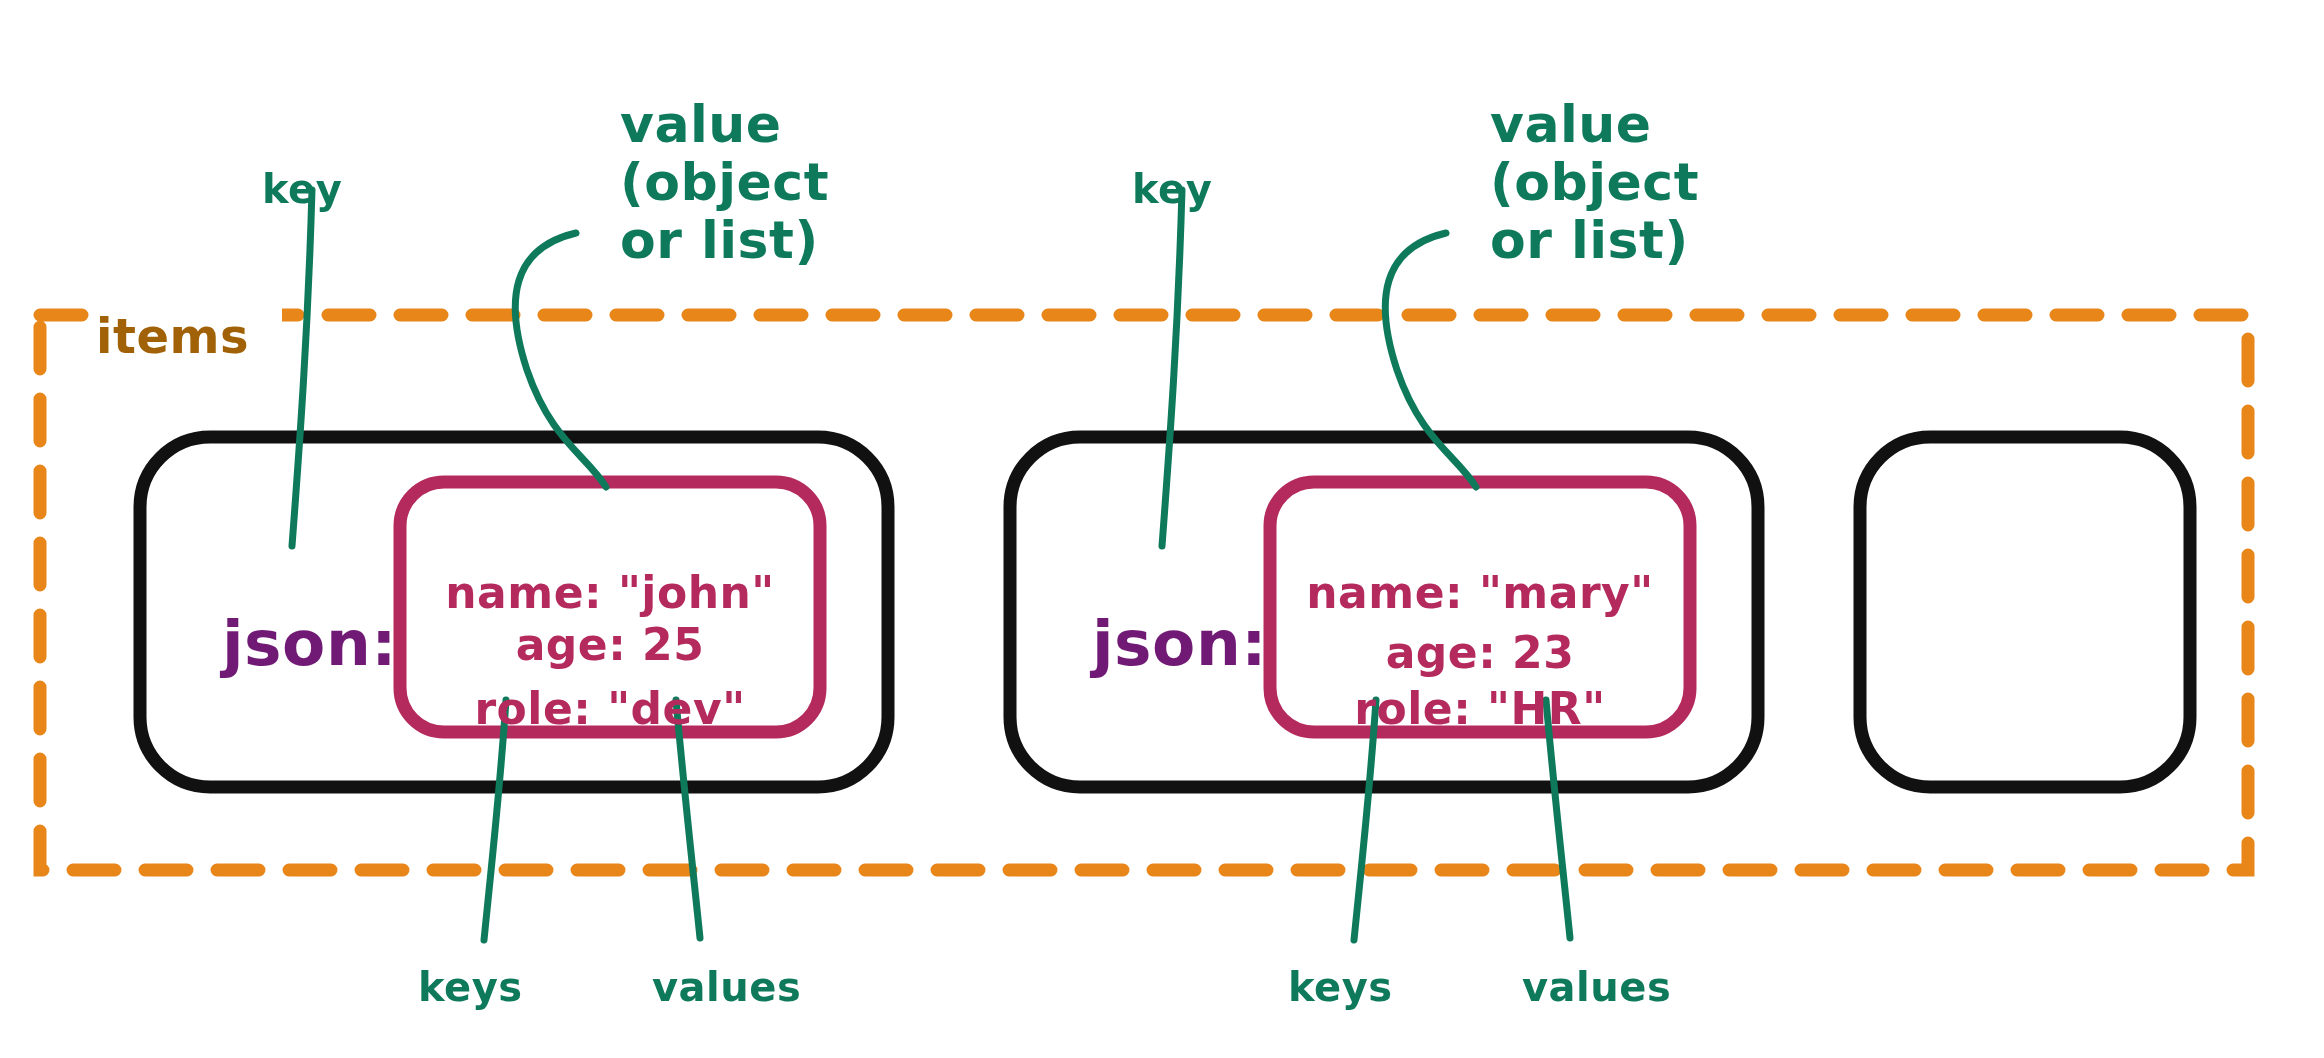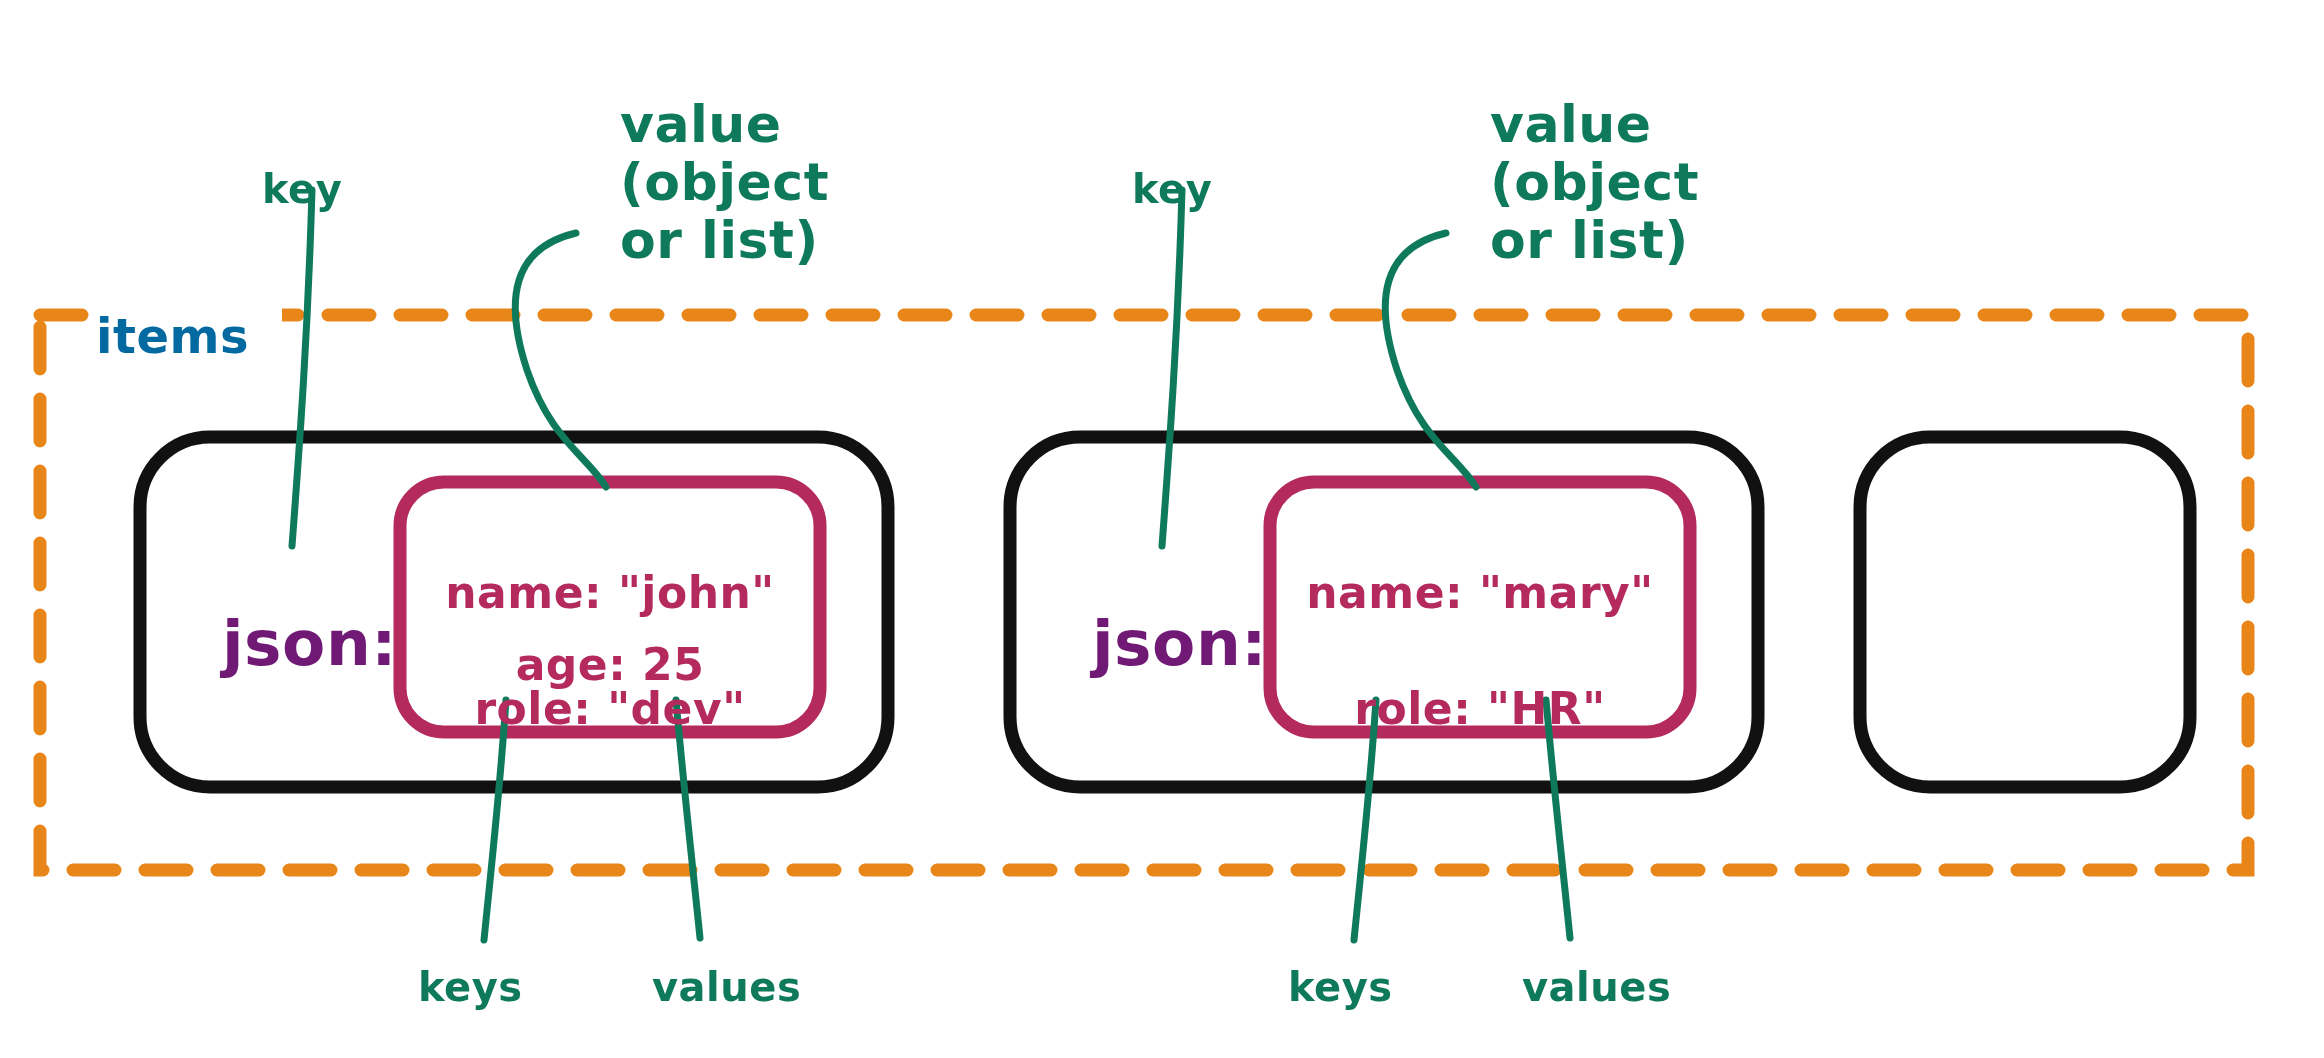--- a/index.html
+++ b/index.html
@@ -38,21 +38,21 @@
     font-size: 40px;
     font-weight: 600;
   }
   .green-multi {
     color: #0E7A5B;
     font-size: 52px;
     font-weight: 600;
     text-align: left;
   }
   .orange {
-    color: #0369a1;
+    color: #a16207;
     font-size: 48px;
     font-weight: 700;
   }
   .black {
     color: #701a75;
     font-size: 63px;
     font-weight: 600;
   }
   .crimson {
     color: #B52A5C;
@@ -110,26 +110,27 @@
 
   <div class="lbl green" style="left:1132px; top:140px;">key</div>
 
   <div class="lbl green-multi" style="left:1490px; top:68px;">value
 (object
 or list)</div>
 
   <div class="lbl black" style="left:222px; top:582px;">json:</div>
 
   <div class="lbl crimson" style="left:400px; top:536px; width:420px;">name: "john"</div>
-  <div class="lbl crimson" style="left:400px; top:608px; width:420px;">age: 25</div>
+  <div class="lbl crimson" style="left:400px; top:588px; width:420px;">age: 25</div>
   <div class="lbl crimson" style="left:400px; top:652px; width:420px;">role: "dev"</div>
 
   <div class="lbl black" style="left:1092px; top:582px;">json:</div>
 
   <div class="lbl crimson" style="left:1270px; top:536px; width:420px;">name: "mary"</div>
+  <div class="lbl crimson" style="left:1270px; top:596px; width:420px;">age: 23</div>
   <div class="lbl crimson" style="left:1270px; top:652px; width:420px;">role: "HR"</div>
 
 
   <div class="lbl green" style="left:418px; top:938px;">keys</div>
 
   <div class="lbl green" style="left:652px; top:938px;">values</div>
 
   <div class="lbl green" style="left:1288px; top:938px;">keys</div>
 
   <div class="lbl green" style="left:1522px; top:938px;">values</div>

